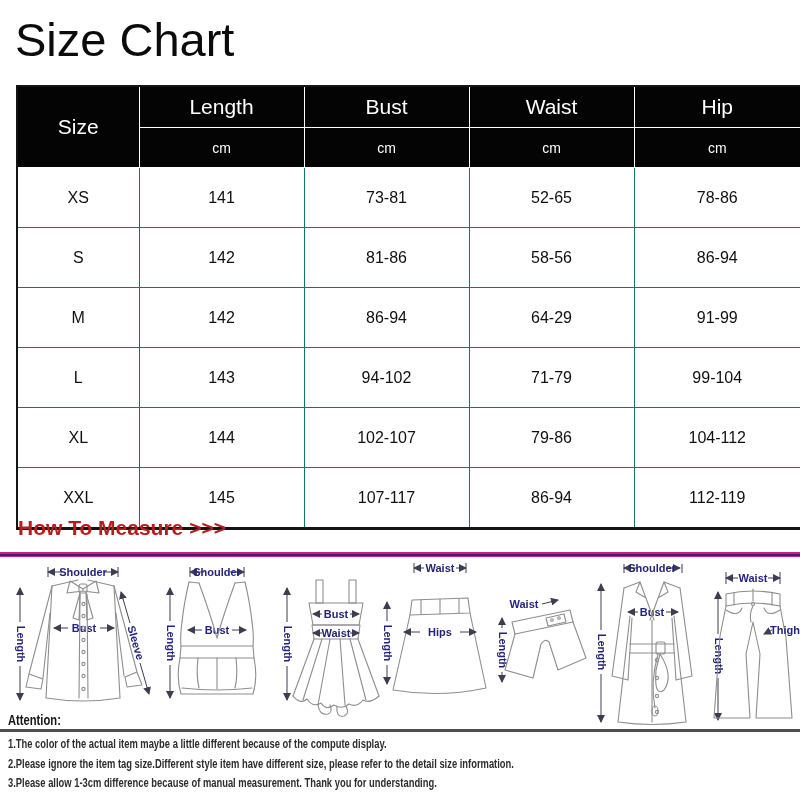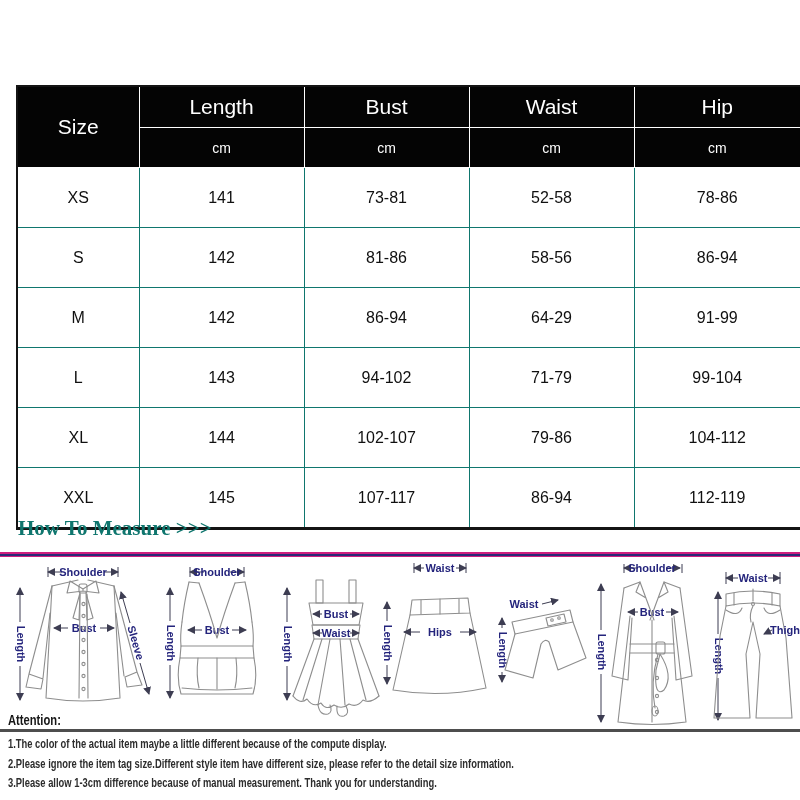--- a/index.html
+++ b/index.html
@@ -8,40 +8,41 @@
   .title{position:absolute;left:15px;top:12px;font-size:47px;color:#0b0b0b;font-weight:400;letter-spacing:0;}
   
   table.size{position:absolute;left:16px;top:85px;width:784px;border-collapse:collapse;table-layout:fixed;
              border:2px solid #141414;border-bottom:3px solid #141414;}
   table.size thead th{background:#040404;color:#ffffff;border:1px solid #ffffff;font-weight:400;}
   table.size thead tr.hr1 th{height:38px;font-size:21px;}
   table.size thead tr.hr2 th{height:37px;font-size:14px;}
   table.size thead th.sizehead{font-size:21px;}
   table.size tbody td{border:1px solid #0f766e;height:57px;text-align:center;font-size:16px;color:#101010;background:#fff;}
   
-  .measure-heading{position:absolute;left:18px;top:516px;font-size:21px;font-weight:700;color:#0f766e;font-family:Liberation Serif, serif;}
+  .measure-heading{position:absolute;left:18px;top:516px;font-size:21px;font-weight:700;color:#b91c1c;}
   .pink-divider{position:absolute;left:0;top:552px;width:800px;height:5px;
     background:linear-gradient(to bottom,#cf1f7e 0 1.5px,#2b2a78 1.5px 3.5px,#cf1f7e 3.5px 5px);}
   .diagrams{position:absolute;left:0;top:558px;width:800px;height:172px;overflow:visible;}
   .glabel{font-family:"Liberation Sans","DejaVu Sans",sans-serif;font-size:11px;font-weight:bold;fill:#24247c;text-anchor:middle;}
   .m{stroke:#3d3d52;stroke-width:1;fill:none;}
   .t{stroke:#3d3d52;stroke-width:1;}
   .g{stroke:#8e8e8e;stroke-width:1.1;fill:none;stroke-linejoin:round;stroke-linecap:round;}
   
   .attention-heading{position:absolute;left:8px;top:712px;font-size:14px;font-weight:700;color:#161616;
     transform:scaleX(.8);transform-origin:0 0;white-space:nowrap;}
   .gray-divider{position:absolute;left:0;top:729px;width:800px;height:3px;background:#4e4e4e;}
   .notes{position:absolute;left:8px;top:735px;width:784px;transform:scaleX(.75);transform-origin:0 0;}
   .notes .note{font-size:12.5px;font-weight:700;color:#2d2d2d;line-height:19.5px;white-space:nowrap;}
 </style>
 </head>
 <body>
 
 <div class="page">
 
+  <div class="title">Size Chart</div>
 
   <table class="size">
     <colgroup>
         <col style="width:122px">
         <col style="width:165px">
         <col style="width:165px">
         <col style="width:165px">
         <col style="width:167px">
       </colgroup>
     <thead>
@@ -57,21 +58,21 @@
         <th>cm</th>
         <th>cm</th>
         <th>cm</th>
       </tr>
     </thead>
     <tbody>
       <tr>
         <td>XS</td>
         <td>141</td>
         <td>73-81</td>
-        <td>52-58</td>
+        <td>52-65</td>
         <td>78-86</td>
       </tr>
       <tr>
         <td>S</td>
         <td>142</td>
         <td>81-86</td>
         <td>58-56</td>
         <td>86-94</td>
       </tr>
       <tr>

